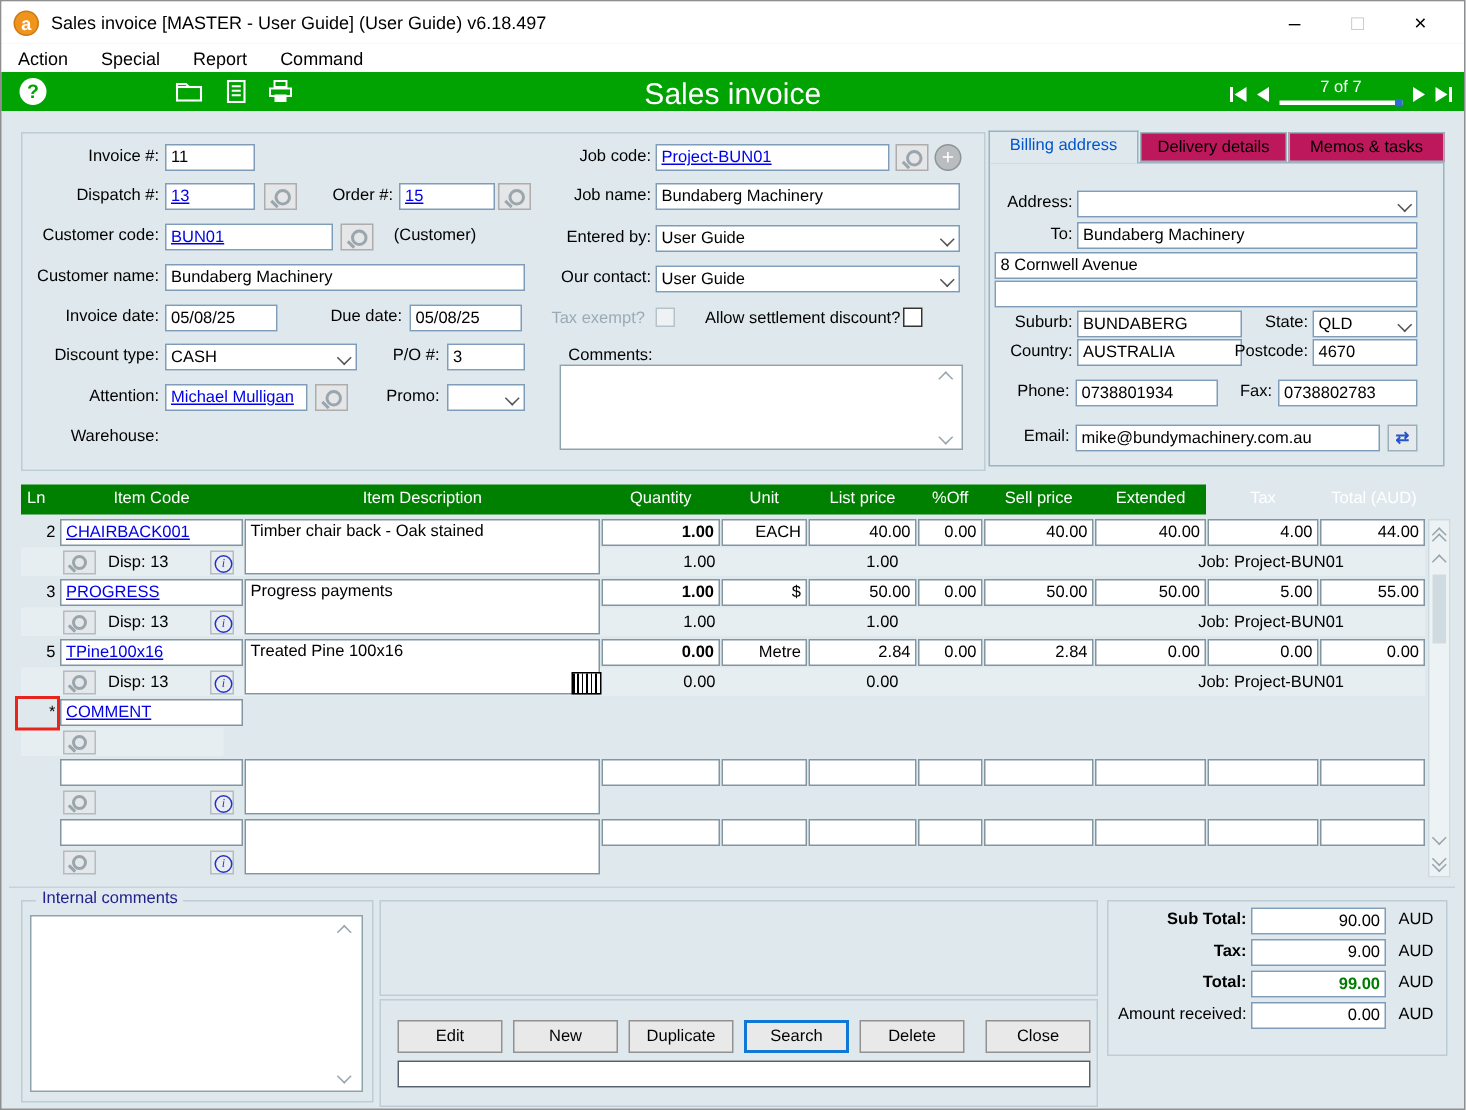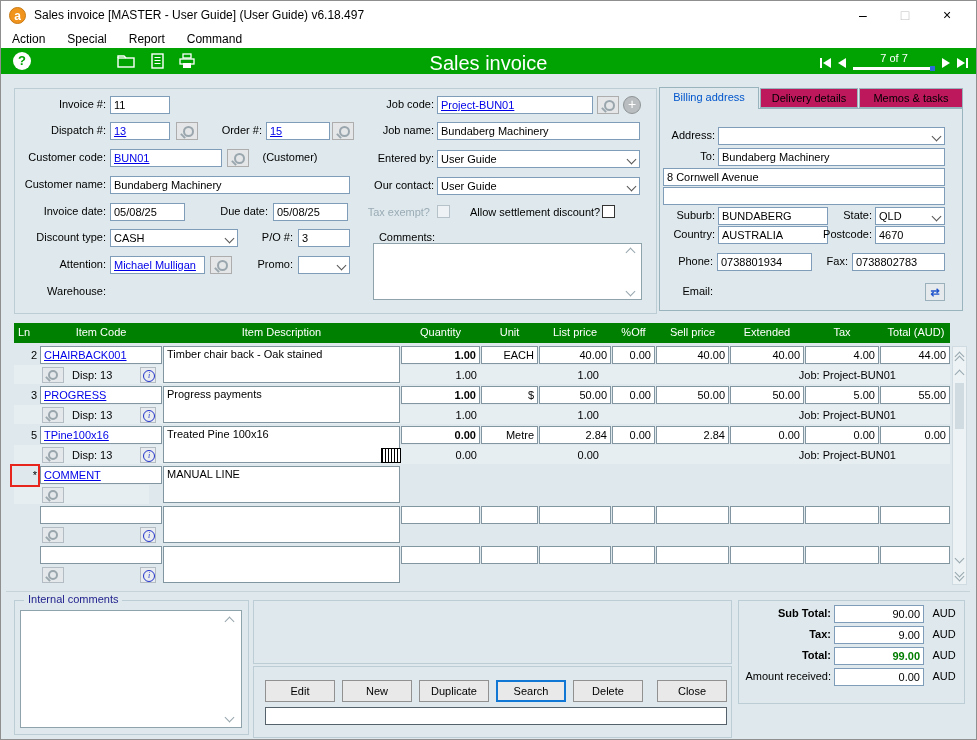--- a/index.html
+++ b/index.html
@@ -54,21 +54,21 @@
   .cv{position:absolute;width:6px;height:6px;border-right:1px solid #97a6ae;border-bottom:1px solid #97a6ae}
   .cv.up{transform:rotate(-135deg)}
   .cv.down{transform:rotate(45deg)}
   .formbox{position:absolute;left:14px;top:88px;width:641px;height:224px;border:1px solid #bccdd6}
   
   .tab{position:absolute;top:88px;height:20px;box-sizing:border-box;border:1px solid #9ab4be;background:#be185d;
     text-align:center;line-height:18px}
   .tab.active{top:87px;height:22px;background:#dfe9ed;border-bottom:none;color:#0055cc;z-index:3}
   .panel{position:absolute;left:659px;top:108px;width:304px;height:203px;border:1px solid #9ab4be;box-sizing:border-box}
   
-  .thead{position:absolute;left:14px;top:323px;width:936px;height:20px;background:#008000}
+  .thead{position:absolute;left:14px;top:323px;width:790px;height:20px;background:#008000}
   .th{position:absolute;top:3px;color:#fff;text-align:center;font-size:11px}
   .trow{position:absolute;left:14px;width:938px;height:39px}
   .sub-strip{position:absolute;top:19px;left:0;width:936px;height:19px;background:#e7eef2}
   .sub-strip.short{width:135px}
   .ln{position:absolute;left:0;top:3px;width:23px;text-align:right}
   .box{position:absolute;top:0;height:18px;background:#fff;border:1px solid #8296a2;box-sizing:border-box;
     font-size:11px;line-height:16px;padding:0 3px;overflow:hidden;white-space:nowrap}
   .c-code{left:26px;width:122px}
   .c-desc{left:149px;width:237px;height:37px;line-height:15px}
   .c-qty{left:387px;width:79px}
@@ -270,20 +270,21 @@
   <div class="inp" style="left:718px;top:226px;width:110px">AUSTRALIA</div>
   <span class="lbl" style="left:805px;top:228px;width:67px">Postcode:</span>
   <div class="inp" style="left:875px;top:226px;width:70px">4670</div>
 
   <span class="lbl" style="left:655px;top:255px;width:58px">Phone:</span>
   <div class="inp" style="left:717px;top:253px;width:95px">0738801934</div>
   <span class="lbl" style="left:818px;top:255px;width:30px">Fax:</span>
   <div class="inp" style="left:852px;top:253px;width:93px">0738802783</div>
 
   <span class="lbl" style="left:655px;top:285px;width:58px">Email:</span>
+  <div class="inp" style="left:717px;top:283px;width:203px">mike@bundymachinery.com.au</div>
   <span class="email-btn">⇄</span>
 
   <div class="thead">
     <span class="th" style="left:4px;width:22px;text-align:left">Ln</span>
     <span class="th" style="left:26px;width:122px">Item Code</span>
     <span class="th" style="left:149px;width:237px">Item Description</span>
     <span class="th" style="left:387px;width:79px">Quantity</span>
     <span class="th" style="left:467px;width:57px">Unit</span>
     <span class="th" style="left:525px;width:72px">List price</span>
     <span class="th" style="left:598px;width:43px">%Off</span>
@@ -369,21 +370,20 @@
     <span class="barcode"></span>
     <span class="sub-qty">0.00</span>
     <span class="sub-price">0.00</span>
     <span class="sub-job">Job: Project-BUN01</span>
   </div>
 
   <div class="trow" style="top:466px">
     <div class="sub-strip short"></div>
     <span class="ln">*</span>
     <div class="box c-code"><a class="link">COMMENT</a></div>
-    <div class="box c-desc">MANUAL LINE</div>
     <span class="row-mag">
         <span class="glass"></span>
         <span class="handle"></span>
       </span>
   </div>
 
   <div class="annotation"></div>
 
   <div class="trow" style="top:506px">
     <div class="box c-code"></div>

